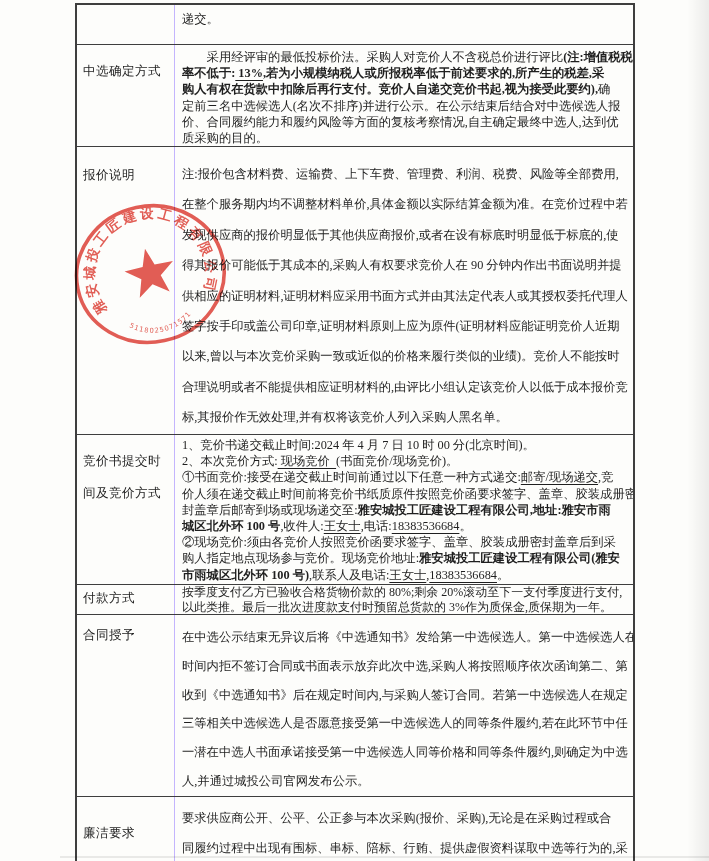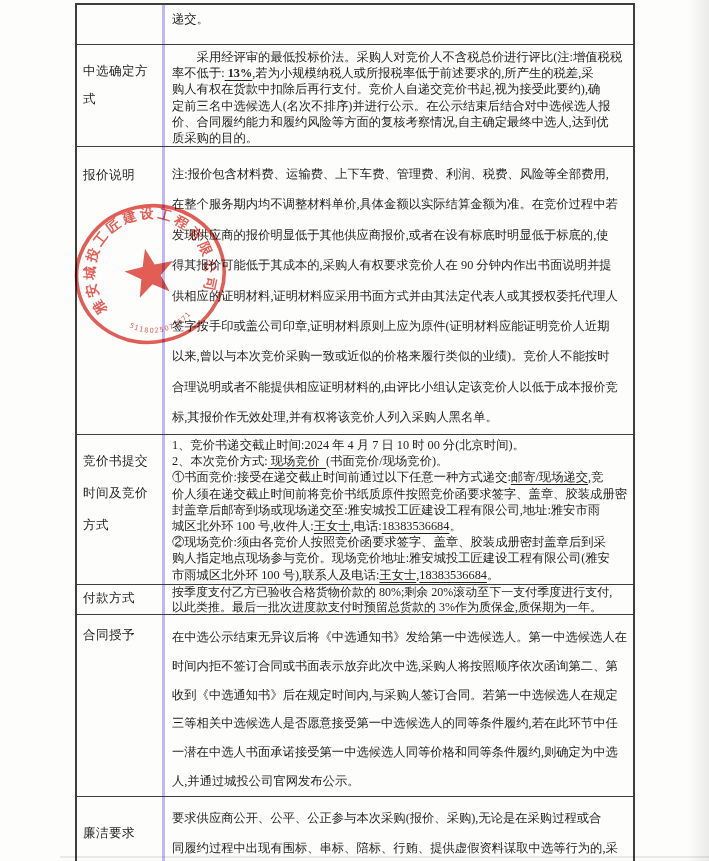--- a/index.html
+++ b/index.html
@@ -19,27 +19,27 @@
     background:rgba(0,0,0,0.08);
   }
   .doc-table{
     position:absolute;left:75px;top:3px;width:560px;
     border:2px solid #3e3e3e;border-bottom:none;
     box-sizing:border-box;background:transparent;
   }
   .row{display:flex;border-bottom:1px solid #3e3e3e;box-sizing:border-box;overflow:hidden;}
   .cell{box-sizing:border-box;overflow:hidden;}
   .label{
-    width:88px;border-right:3px solid #c4b5fd;
+    width:98px;border-right:1px solid #c4b5fd;
     font-size:12.6px;padding-left:6px;padding-right:2px;
     letter-spacing:0.4px;
   }
   .content{flex:1;padding-left:7px;padding-right:0;font-size:12.3px;}
   .line{white-space:nowrap;overflow:hidden;}
-  .b{font-weight:normal;margin-top:32px;}
+  .b{font-weight:bold;margin-top:32px;}
   .u{text-decoration:underline;text-underline-offset:2.5px;}
   .bu{font-weight:bold;text-decoration:underline;text-underline-offset:2.5px;margin-top:20px;}
 
   .row-0{height:40px;}  .row-0 .content{padding-top:6px;line-height:17px;}
   .row-1{height:102px;} .row-1 .content{padding-top:4px;line-height:16.2px;}
                         .row-1 .label{padding-top:12px;line-height:28px;}
   .row-2{height:288px;} .row-2 .content{padding-top:12px;line-height:30.4px;}
                         .row-2 .label{padding-top:20px;}
   .row-3{height:150px;} .row-3 .content{padding-top:2px;line-height:16.2px;}
                         .row-3 .label{padding-top:10px;line-height:32px;}

